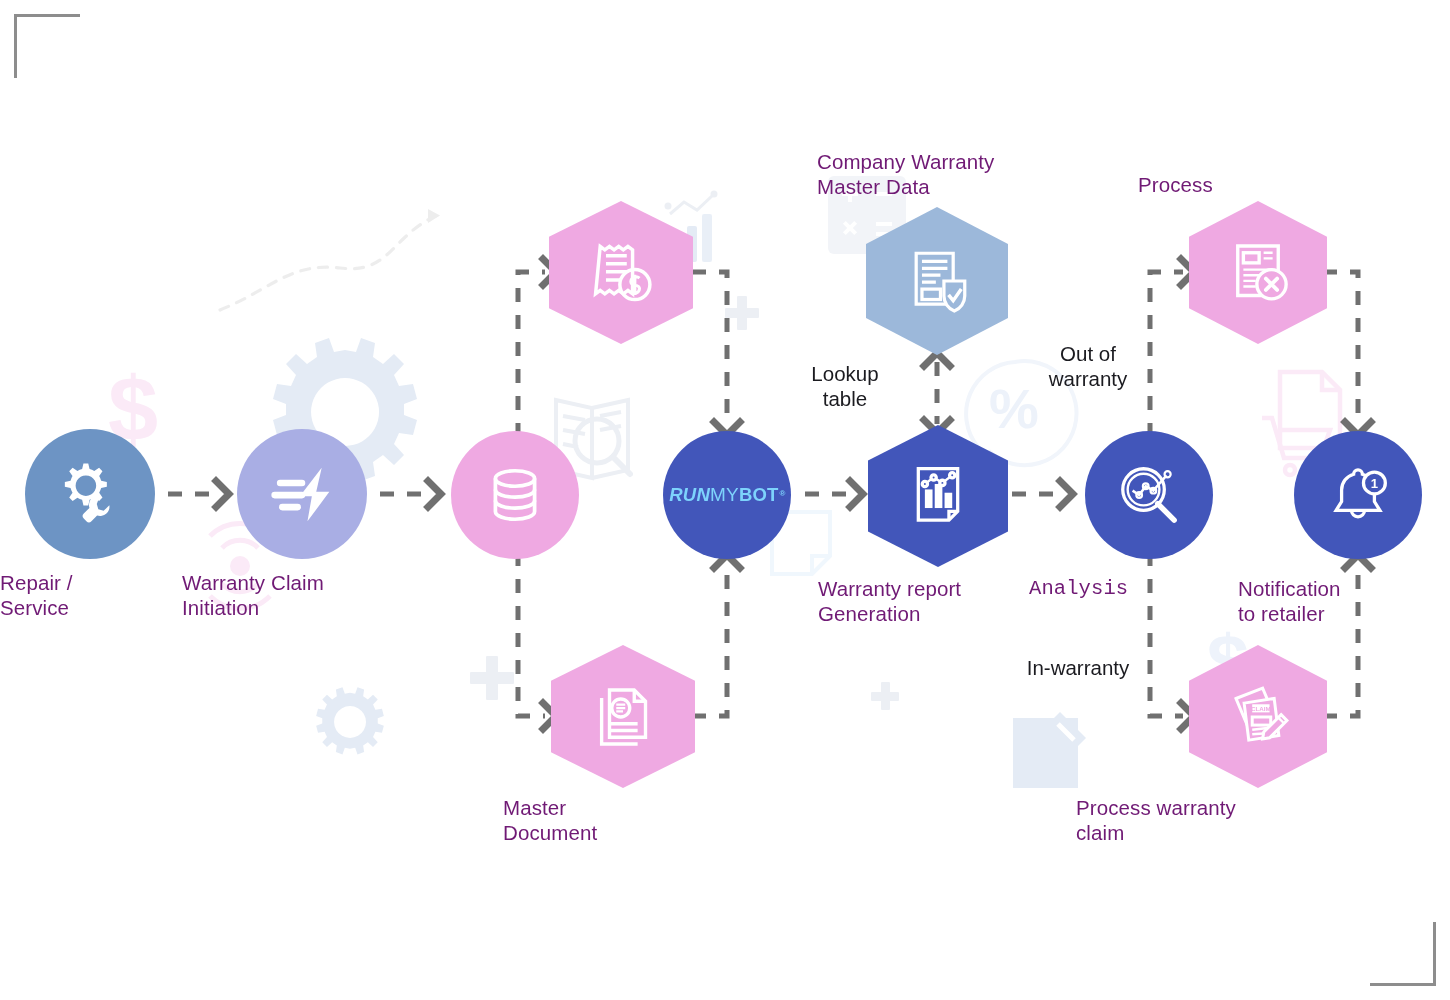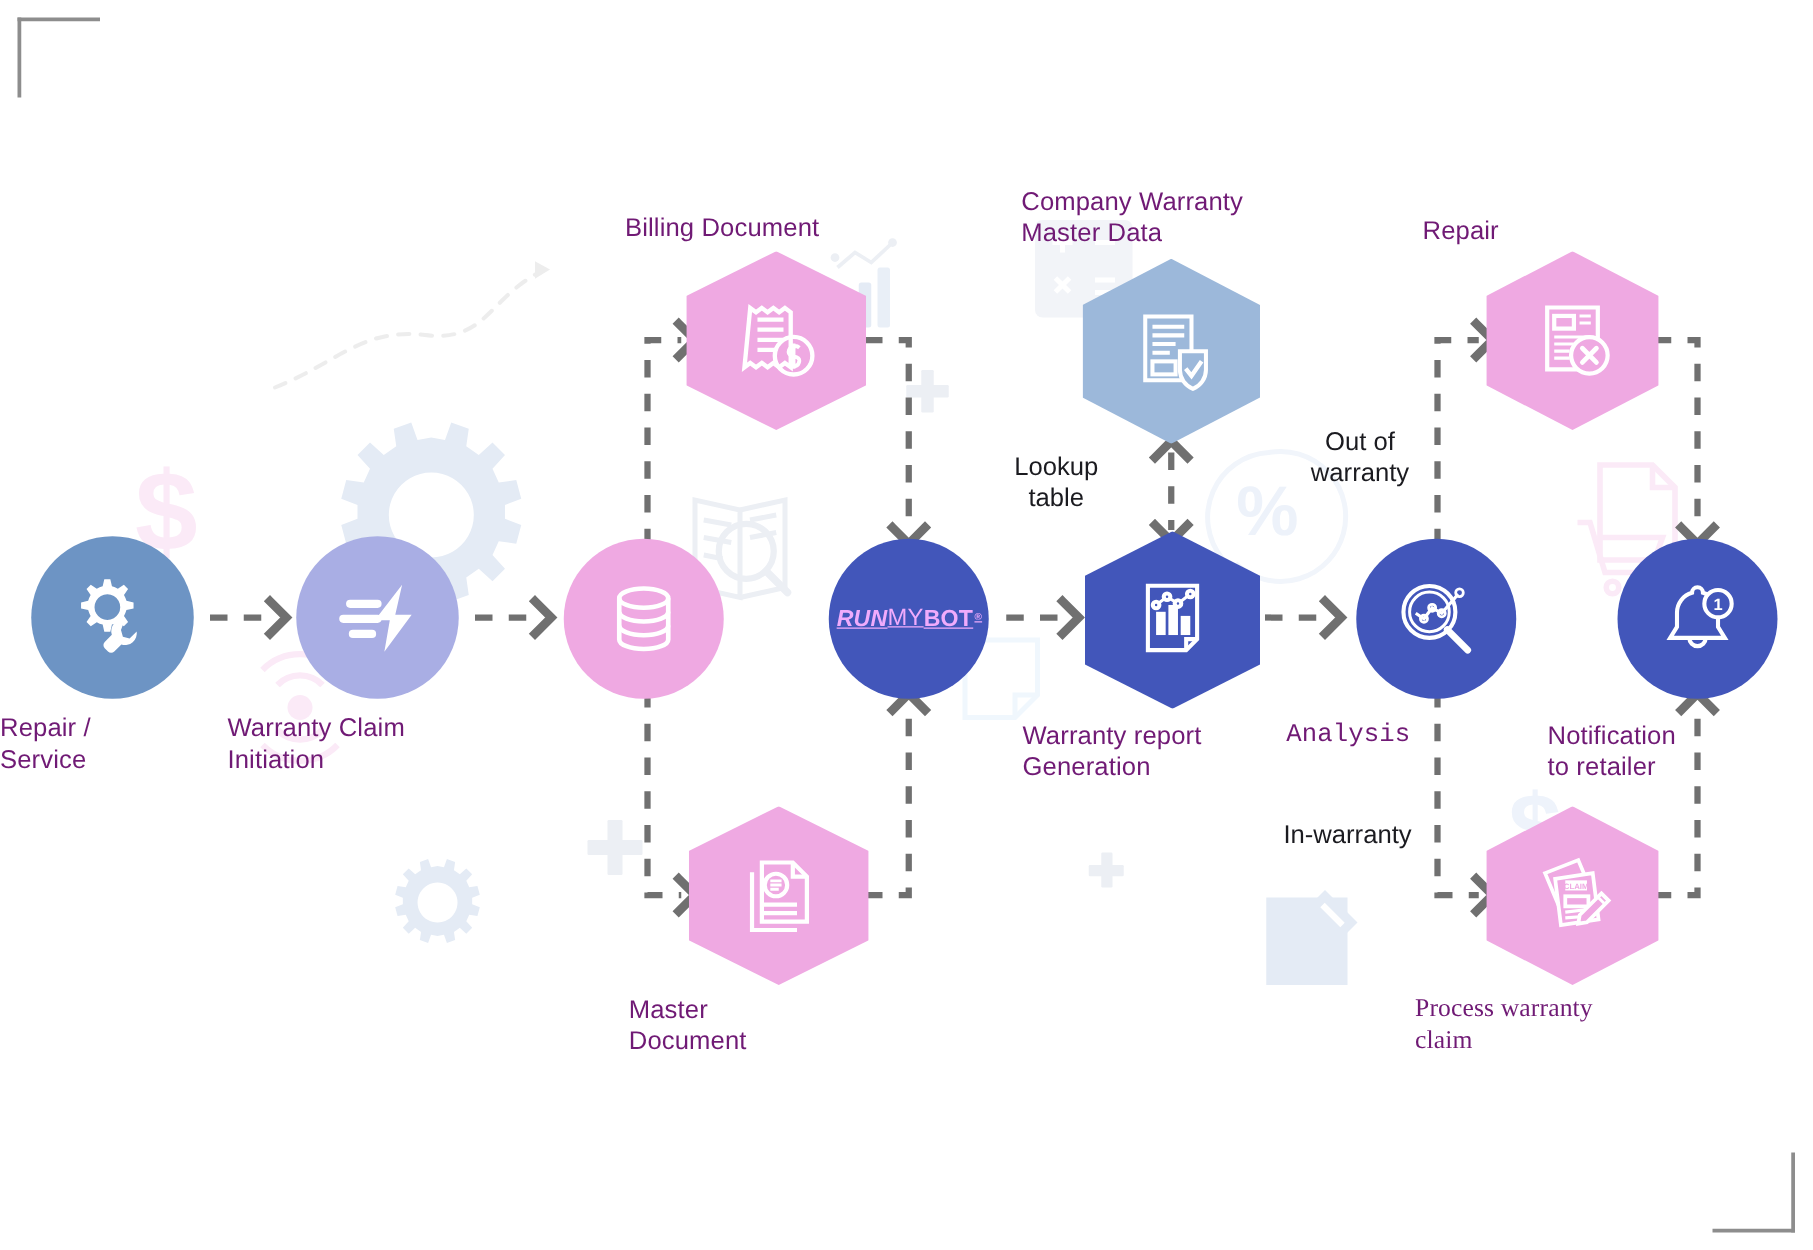--- a/index.html
+++ b/index.html
@@ -37,21 +37,21 @@
   .edgelabel {
     position: absolute;
     color: #1b1b20;
     font-size: 20.5px;
     line-height: 25px;
     text-align: center;
     white-space: pre-line;
   }
 
   
-  .rmb { display: flex; align-items: flex-end; color: #f0abfc; letter-spacing: .2px; text-decoration: underline; }
+  .rmb { display: flex; align-items: flex-end; color: #7dd3fc; letter-spacing: .2px; }
   .rmb .r { font-weight: 700; font-style: italic; font-size: 18.5px; }
   .rmb .m { font-weight: 400; font-size: 19px; }
   .rmb .b { font-weight: 700; font-size: 18.5px; }
   .rmb .reg { font-size: 8px; font-weight: 700; position: relative; top: -8px; left: 1px; }
 
   
   .corner { position: absolute; border-color: #8d8d8d; border-style: solid; }
 </style>
 </head>
 <body>
@@ -272,21 +272,20 @@
   <div class="node" style="left:549px; top:201px;">
     <div class="hex" style="width:144px;height:143px;background:#efa9e2;">
       <svg class="nodeicon" width="74" height="74" viewBox="0 0 64 64" fill="none" stroke="#ffffff" stroke-width="3">
         <path d="M14 9 l4 3 4-3 4 3 4-3 4 3 4-3 4 3 0 38 -4-3 -4 3 -4-3 -4 3 -4-3 -4 3 -4-3 -4 3 Z"></path>
         <path d="M19 17 L37 17 M19 24 L37 24 M19 31 L37 31 M19 38 L32 38"></path>
         <circle cx="44" cy="42" r="13" stroke-width="3"></circle>
         <path d="M48 36.5 a4.5 4.5 0 0 0-7.5 3 c0 4.5 7.5 1.5 7.5 6 a4.5 4.5 0 0 1-7.5 3 M44 33.5 L44 51" stroke-width="2.6"></path>
       </svg>
     </div>
   </div>
-  <div class="label" style="left:500px; top:170px; width:242px;">Billing Document</div>
 
   <div class="node" style="left:551px; top:645px;">
     <div class="hex" style="width:144px;height:143px;background:#efa9e2;">
       <svg class="nodeicon" width="72" height="72" viewBox="0 0 64 64" fill="none" stroke="#ffffff" stroke-width="3">
         <path d="M20 8 L42 8 L52 18 L52 50 L20 50 Z"></path>
         <path d="M42 8 L42 18 L52 18"></path>
         <path d="M13 15 L13 56 L45 56"></path>
         <circle cx="30" cy="24" r="8"></circle>
         <path d="M26 21 L34 21 M26 24 L34 24 M26 27 L32 27" stroke-width="2"></path>
         <path d="M20 38 L45 38 M20 44 L45 44"></path>
@@ -363,37 +362,37 @@
       <svg class="nodeicon" width="72" height="72" viewBox="0 0 64 64" fill="none" stroke="#ffffff" stroke-width="3">
         <path d="M14 8 L50 8 L50 52 L14 52 Z"></path>
         <rect x="19" y="14" width="14" height="9"></rect>
         <path d="M37 14 L45 14 M37 19 L45 19" stroke-width="2.2"></path>
         <path d="M19 29 L45 29 M19 34 L33 34 M19 39 L30 39 M19 44 L30 44" stroke-width="2.2"></path>
         <circle cx="44" cy="42" r="13" fill="#efa9e2"></circle>
         <path d="M39 37 L49 47 M49 37 L39 47" stroke-width="3.4" stroke-linecap="round"></path>
       </svg>
     </div>
   </div>
-  <div class="label" style="left:1138px; top:172px; width:240px;">Repair</div>
+  <div class="label" style="left:1138px; top:172px; width:240px;">Process</div>
 
   <div class="node" style="left:1189px; top:645px;">
     <div class="hex" style="width:138px;height:143px;background:#efa9e2;">
       <svg class="nodeicon" width="74" height="74" viewBox="0 0 64 64" fill="none" stroke="#ffffff" stroke-width="2.6">
         <path d="M13 16 L36 7 L49 38 L26 47 Z"></path>
         <path d="M20 20 L46 16 L50 48 L24 52 Z" fill="#efa9e2"></path>
         <rect x="27" y="21" width="15" height="7" fill="#ffffff" stroke="none"></rect>
         <text x="34.5" y="27" font-family="Liberation Sans, sans-serif" font-size="5.4" font-weight="700" fill="#efa9e2" stroke="none" text-anchor="middle">CLAIM</text>
         <rect x="27" y="32" width="16" height="7"></rect>
         <path d="M27 43 L44 41 M27 47 L40 46" stroke-width="2.2"></path>
         <path d="M52 30 L57 35 L42 50 L36 51 L37 45 Z" fill="#efa9e2"></path>
         <path d="M50 33 L54 37" stroke-width="2"></path>
       </svg>
     </div>
   </div>
-  <div class="label" style="left:1132px; top:795px; width:240px;font-family:Liberation Serif, serif;">Process warranty
+  <div class="label" style="left:1076px; top:795px; width:240px;">Process warranty
 claim</div>
 
   <div class="node" style="left:1294px; top:431px;">
     <div class="circle" style="width:128px;height:128px;background:#4256ba;">
       <svg class="nodeicon" width="70" height="70" viewBox="0 0 64 64" fill="none" stroke="#ffffff" stroke-width="3">
         <path d="M32 9 a4 4 0 0 1 4 4 a15 15 0 0 1 11 14.5 L47 38 l5 8 L12 46 l5-8 L17 27.5 A15 15 0 0 1 28 13 a4 4 0 0 1 4-4 Z"></path>
         <path d="M26 46 a6 6 0 0 0 12 0"></path>
         <circle cx="47" cy="21" r="10" fill="#4256ba"></circle>
         <text x="47" y="25.5" font-family="Liberation Sans, sans-serif" font-size="12" font-weight="700" fill="#ffffff" stroke="none" text-anchor="middle">1</text>
       </svg>

